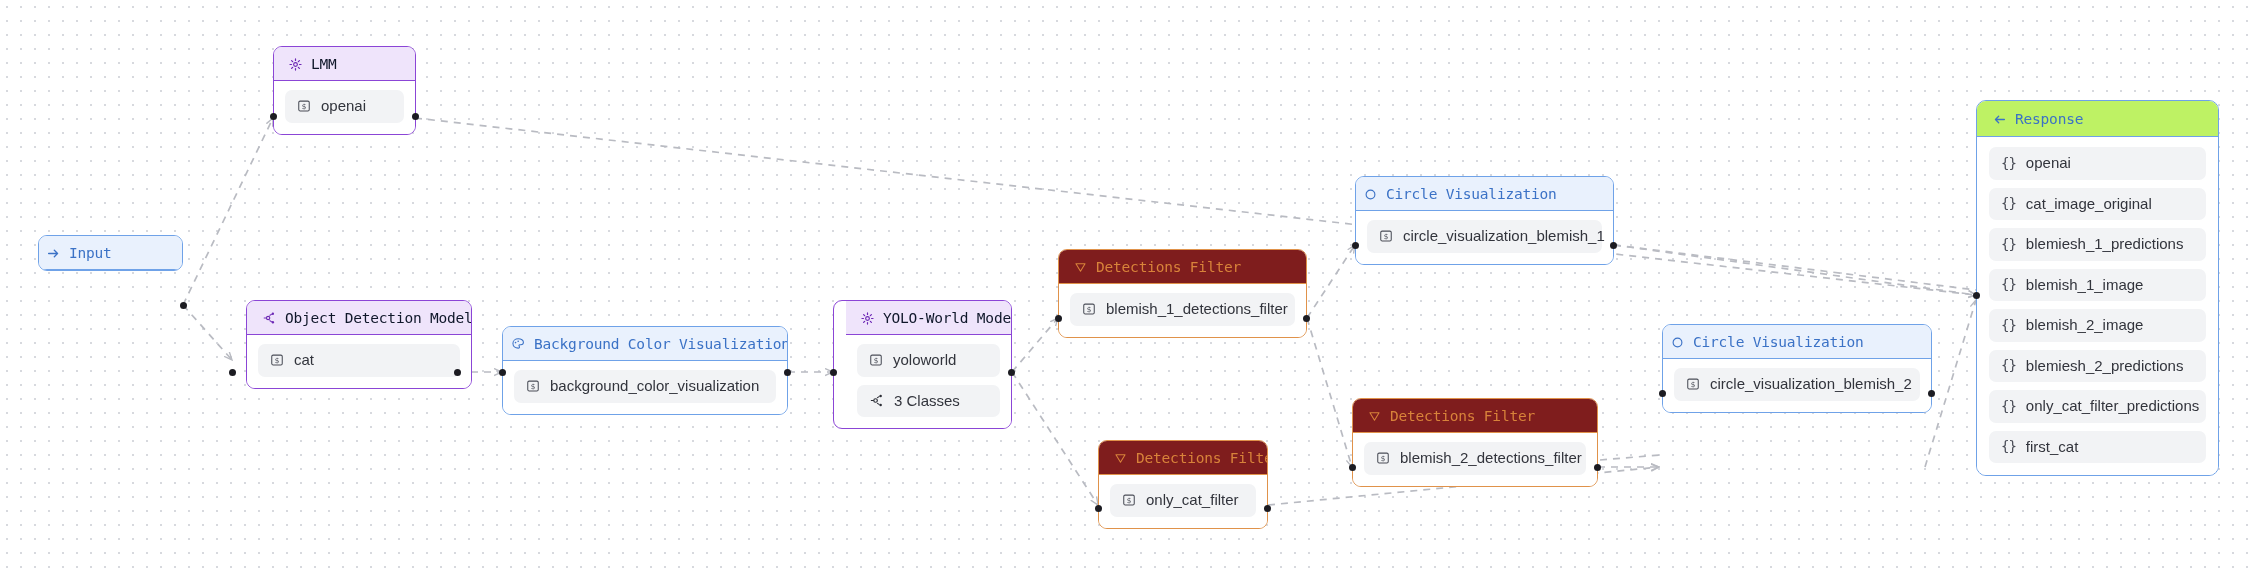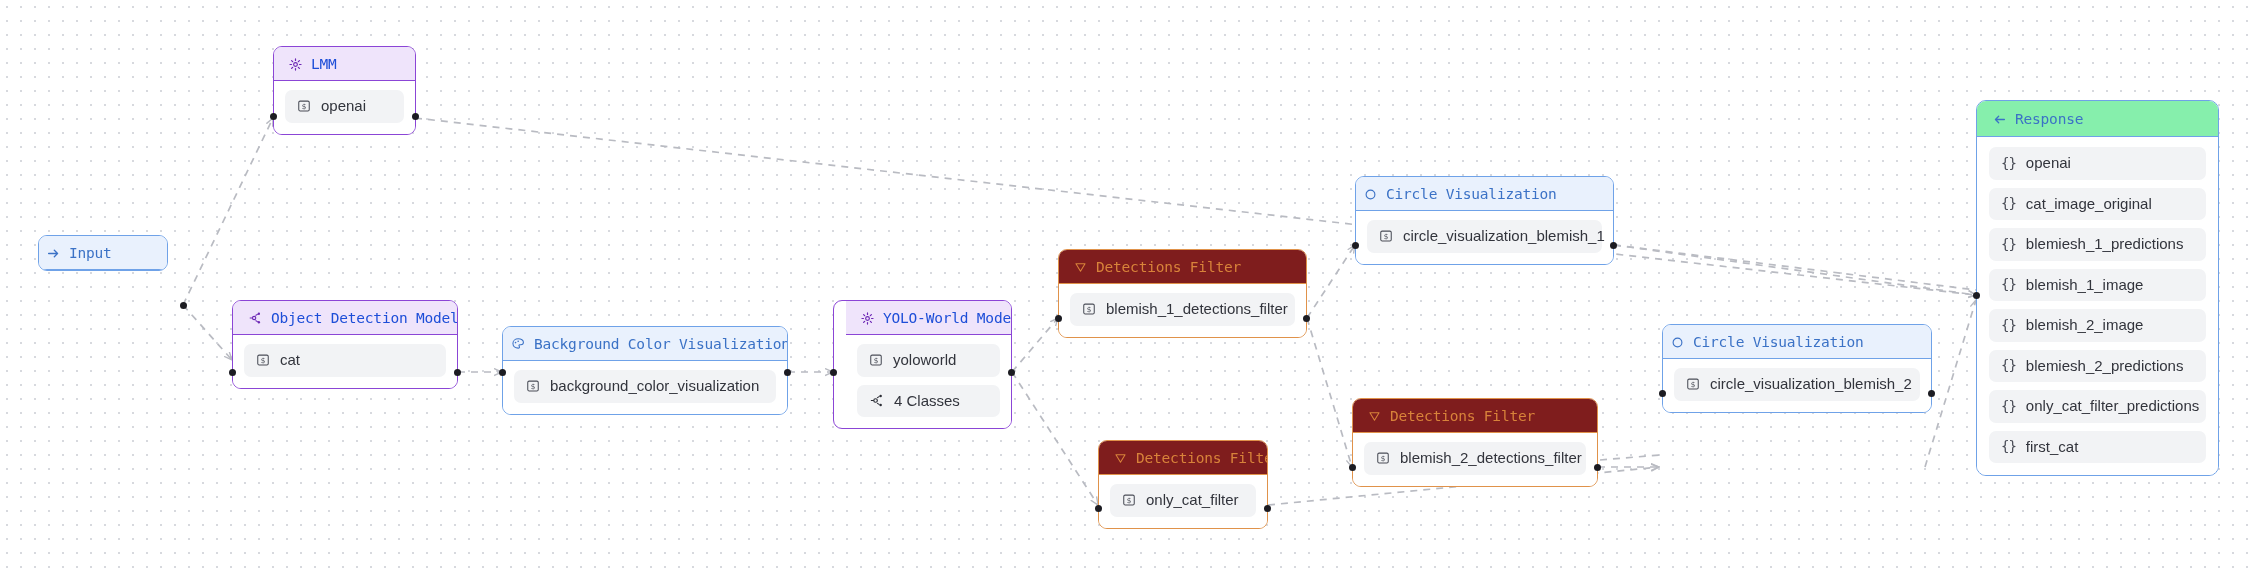--- a/index.html
+++ b/index.html
@@ -59,42 +59,42 @@
     font-size: 15px;
     color: #32343c;
     white-space: nowrap;
     line-height: 1.1;
   }
   .chip .glyph { flex: 0 0 auto; display: flex; align-items: center; }
 
   
   .theme-purple { border-color: #8b45d6; }
   .theme-purple .node-header {
-    background: #efe4fb; color: #1d4ed8; border-bottom-color: #8b45d6;
+    background: #efe4fb; color: #0f172a; border-bottom-color: #8b45d6;
   }
   .theme-blue { border-color: #6fa2e8; }
   .theme-blue .node-header {
     background: #e9f1fd; color: #3b72c6; border-bottom-color: #6fa2e8; padding-left: 8px;
   }
   .theme-orange { border-color: #e0924a; }
   .theme-orange .node-header {
     background: #7f1d1d; color: #d8833a; border-bottom-color: #e0924a;
   }
 
   
   #response-panel {
     position: absolute;
     border-radius: 10px;
     border: 1.6px solid #6fa2e8;
     background: #ffffff;
     overflow: hidden;
     z-index: 6;
   }
   #response-panel .node-header {
-    background: #86efac; color: #3b72c6;
+    background: #bef264; color: #3b72c6;
     border-bottom: 1.6px solid #6fa2e8;
     padding: 10px 16px 9px 16px;
   }
   #response-panel .node-body { gap: 8px; padding: 10px 12px 12px 12px; }
   #response-panel .chip { font-size: 15px; padding: 8px 12px; }
   .brace {
     font-family: "DejaVu Sans Mono", "Liberation Mono", monospace;
     font-size: 14px; color: #4a4d57; letter-spacing: -1px;
   }
 
@@ -147,21 +147,21 @@
       <path d="M1614,245 L1976,295" marker-end="url(#ah)"></path>
 
       <path d="M1614,245 L1976,290"></path>
 
       <path d="M1925,467 L1976,300" marker-end="url(#ah)"></path>
 
       <path d="M1600,460 L1660,455"></path>
     </g>
   </svg>
 
-  <div class="node theme-blue" style="left:38px; top:235px; width:130px;">
+  <div class="node theme-blue" style="left:38px; top:235px; width:145px;">
     <div class="node-header">
       <span class="glyph">
         <svg class="ic" width="13" height="13" viewBox="0 0 16 16">
           <path d="M2 8h11M9 4l4 4-4 4" fill="none" stroke="#3b72c6" stroke-width="1.6" stroke-linecap="round" stroke-linejoin="round"></path>
         </svg>
       </span>
       <span>Input</span>
     </div>
   </div>
   <div class="port" style="left:180px; top:302px;"></div>
@@ -186,21 +186,21 @@
             <text x="8" y="11.3" font-size="8.4" text-anchor="middle" font-family="DejaVu Sans, sans-serif" fill="#4a4d57">$</text>
           </svg>
         </span>
         <span>openai</span>
       </div>
     </div>
   </div>
   <div class="port" style="left:270px; top:113px;"></div>
   <div class="port" style="left:412px; top:113px;"></div>
 
-  <div class="node theme-purple" style="left:232px; top:300px; width:226px;">
+  <div class="node theme-purple" style="left:246px; top:300px; width:226px;">
     <div class="node-header">
       <span class="glyph">
         <svg class="ic" width="14" height="14" viewBox="0 0 16 16">
           <g stroke="#6d28b5" stroke-width="1.25" fill="none">
             <path d="M2 8h3M8.6 5.2l2.6-1.6M8.6 10.8l2.6 1.6"></path>
           </g>
           <circle cx="7" cy="8" r="1.9" fill="none" stroke="#6d28b5" stroke-width="1.25"></circle>
           <circle cx="12.4" cy="3.1" r="1.35" fill="#6d28b5"></circle>
           <circle cx="12.4" cy="12.9" r="1.35" fill="#6d28b5"></circle>
         </svg>
@@ -274,21 +274,21 @@
         <span class="glyph">
           <svg class="ic" width="15" height="15" viewBox="0 0 16 16">
             <g stroke="#2b2d35" stroke-width="1.25" fill="none">
               <path d="M2 8h3M8.6 5.2l2.6-1.6M8.6 10.8l2.6 1.6"></path>
             </g>
             <circle cx="7" cy="8" r="1.9" fill="none" stroke="#2b2d35" stroke-width="1.25"></circle>
             <circle cx="12.4" cy="3.1" r="1.35" fill="#2b2d35"></circle>
             <circle cx="12.4" cy="12.9" r="1.35" fill="#2b2d35"></circle>
           </svg>
         </span>
-        <span>4 Classes</span>
+        <span>3 Classes</span>
       </div>
     </div>
   </div>
   <div class="port" style="left:830px; top:369px;"></div>
   <div class="port" style="left:1008px; top:369px;"></div>
 
   <div class="node theme-orange" style="left:1058px; top:249px; width:249px;">
     <div class="node-header">
       <span class="glyph">
         <svg class="ic" width="13" height="13" viewBox="0 0 16 16">

